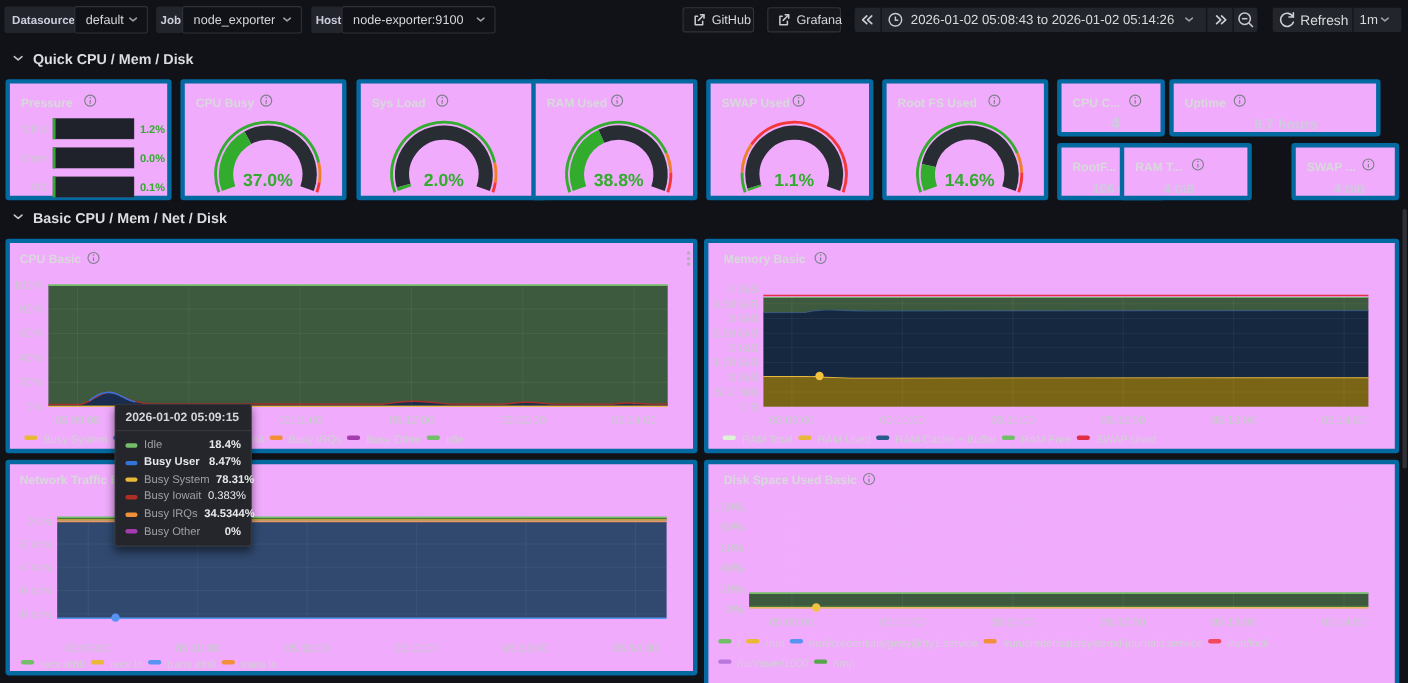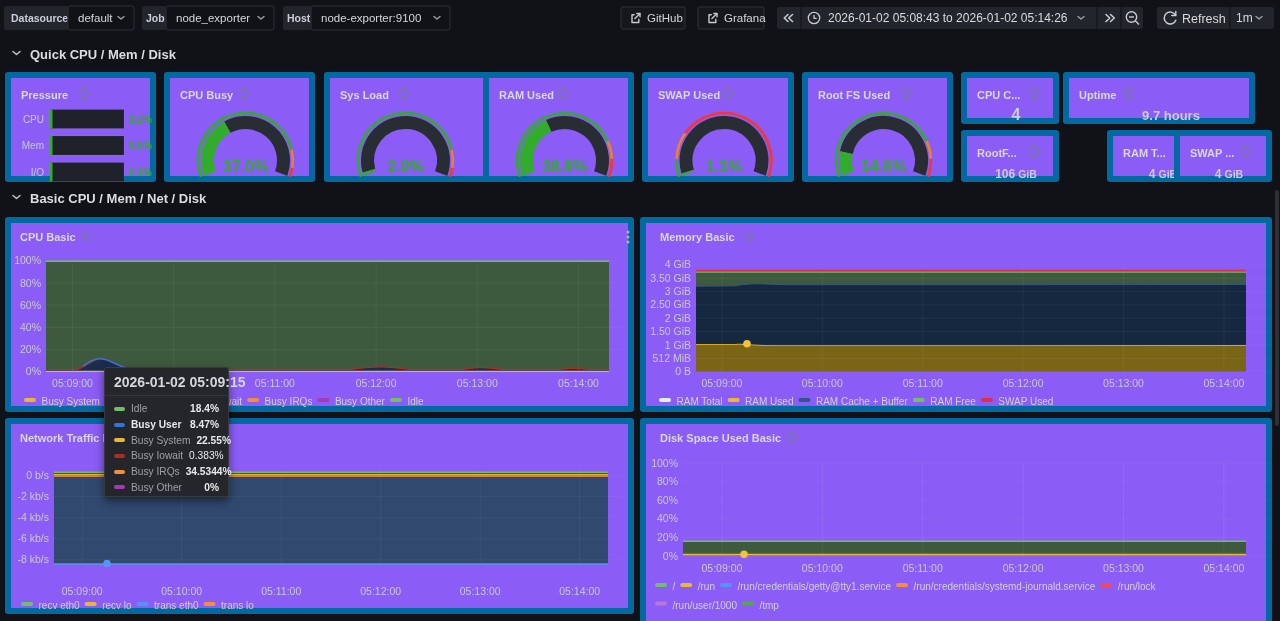--- a/index.html
+++ b/index.html
@@ -1,15 +1,15 @@
 <!DOCTYPE html>
 <html><head><meta charset="utf-8"><style>
 *{margin:0;padding:0;box-sizing:border-box}
 html,body{width:1280px;height:621px;overflow:hidden;background:#111217;font-family:"Liberation Sans",sans-serif}
-.panel{position:absolute;background:#8b5cf6;border:6px solid #0369a1;border-radius:3px}
+.panel{position:absolute;background:#f0abfc;border:4px solid #0369a1;border-radius:3px}
 svg{display:block}
 text{font-family:"Liberation Sans",sans-serif}
 </style></head><body>
 <svg width="1280" height="40" viewBox="0 0 1280 40" style="position:absolute;left:0;top:0">
     <rect x="4" y="6" width="64" height="24" rx="2" fill="#22252B"></rect>
     <text x="11" y="21.5" font-size="10.5" font-weight="600" fill="#CCCCDC">Datasource</text>
     <rect x="68" y="6" width="66" height="24" rx="2" fill="#111217" stroke="#2E3138"></rect>
     <text x="78" y="22" font-size="11.5" fill="#D5D6D9">default</text>
     <path d="M 118 16.5 l 3.0 2.5 l 3.0 -2.5" stroke="#9DA0A8" stroke-width="1.4" fill="none" stroke-linecap="round" stroke-linejoin="round"></path>
     <rect x="142" y="6" width="24" height="24" rx="2" fill="#22252B"></rect>
@@ -195,21 +195,21 @@
 <svg width="98" height="52" viewBox="0 0 98 52">
       <text x="10" y="21" font-size="11" font-weight="600" fill="#D8D9DA">RootF...</text>
       <g stroke="#7B7F86" fill="none" stroke-width="1">
         <circle cx="67" cy="15.5" r="5"></circle>
         <line x1="67" y1="15.0" x2="67" y2="18.3"></line>
         <circle cx="67" cy="12.9" r="0.7" fill="#7B7F86" stroke="none"></circle>
       </g>
       <text x="49" y="41.5" font-size="12" font-weight="700" fill="#CCCCDC" text-anchor="middle">106<tspan font-size="10.5"> GiB</tspan></text>
     </svg>
   </div>
-<div class="panel" style="left:1107px;top:130px;width:85px;height:52px">
+<div class="panel" style="left:1018px;top:130px;width:120px;height:52px">
 <svg width="99" height="52" viewBox="0 0 99 52">
       <text x="10" y="21" font-size="11" font-weight="600" fill="#D8D9DA">RAM T...</text>
       <g stroke="#7B7F86" fill="none" stroke-width="1">
         <circle cx="67" cy="15.5" r="5"></circle>
         <line x1="67" y1="15.0" x2="67" y2="18.3"></line>
         <circle cx="67" cy="12.9" r="0.7" fill="#7B7F86" stroke="none"></circle>
       </g>
       <text x="50" y="41.5" font-size="12" font-weight="700" fill="#CCCCDC" text-anchor="middle">4<tspan font-size="10.5"> GiB</tspan></text>
     </svg>
   </div>
@@ -478,36 +478,36 @@
       <text x="267.56" y="166" font-size="10" fill="#D0D1D3">/run/credentials/systemd-journald.service</text>
       <rect x="454.3" y="159" width="12" height="4" rx="2" fill="#F2495C"></rect>
       <text x="471.8" y="166" font-size="10" fill="#D0D1D3">/run/lock</text>
       <rect x="9" y="177.5" width="12" height="4" rx="2" fill="#B877D9"></rect>
       <text x="26.5" y="184.5" font-size="10" fill="#D0D1D3">/run/user/1000</text>
       <rect x="95.99" y="177.5" width="12" height="4" rx="2" fill="#56A64B"></rect>
       <text x="113.49" y="184.5" font-size="10" fill="#D0D1D3">/tmp</text>
     </svg>
   </div>
 <div style="position:absolute;left:104px;top:367px;width:125px;height:130px;background:#24262C;border:1px solid rgba(204,204,220,0.12);border-radius:3px;box-shadow:0 4px 8px rgba(0,0,0,0.5);z-index:50;font-family:'Liberation Sans',sans-serif">
-    <div style="padding:6px 9px 5px 9px;font-size:14px;font-weight:600;color:#D5D6D8;border-bottom:1px solid rgba(204,204,220,0.1);white-space:nowrap">2026-01-02 05:09:15</div>
+    <div style="padding:6px 9px 5px 9px;font-size:11px;font-weight:600;color:#D5D6D8;border-bottom:1px solid rgba(204,204,220,0.1);white-space:nowrap">2026-01-02 05:09:15</div>
     <div style="padding:5px 9px 0 9px">
       <div style="display:flex;align-items:center;height:15.7px;font-size:10.2px;white-space:nowrap">
 <span style="width:11px;height:4px;border-radius:2px;background:#73BF69;flex:none"></span>
 <span style="margin-left:6px;color:#9EA0A5;font-weight:400">Idle</span>
 <span style="margin-left:auto;padding-left:6px;color:#E8E9EB;font-weight:700">18.4%</span>
       </div>
       <div style="display:flex;align-items:center;height:15.7px;font-size:10.2px;white-space:nowrap">
 <span style="width:11px;height:4px;border-radius:2px;background:#3274D9;flex:none"></span>
 <span style="margin-left:6px;color:#E8E9EB;font-weight:700">Busy User</span>
 <span style="margin-left:auto;padding-left:6px;color:#E8E9EB;font-weight:700">8.47%</span>
       </div>
       <div style="display:flex;align-items:center;height:15.7px;font-size:10.2px;white-space:nowrap">
 <span style="width:11px;height:4px;border-radius:2px;background:#EAB839;flex:none"></span>
 <span style="margin-left:6px;color:#9EA0A5;font-weight:400">Busy System</span>
-<span style="margin-left:auto;padding-left:6px;color:#E8E9EB;font-weight:700">22.55%</span>
+<span style="margin-left:auto;padding-left:6px;color:#E8E9EB;font-weight:700">78.31%</span>
       </div>
       <div style="display:flex;align-items:center;height:15.7px;font-size:10.2px;white-space:nowrap">
 <span style="width:11px;height:4px;border-radius:2px;background:#AD2F24;flex:none"></span>
 <span style="margin-left:6px;color:#9EA0A5;font-weight:400">Busy Iowait</span>
 <span style="margin-left:auto;padding-left:6px;color:#E8E9EB;font-weight:400">0.383%</span>
       </div>
       <div style="display:flex;align-items:center;height:15.7px;font-size:10.2px;white-space:nowrap">
 <span style="width:11px;height:4px;border-radius:2px;background:#F2903A;flex:none"></span>
 <span style="margin-left:6px;color:#9EA0A5;font-weight:400">Busy IRQs</span>
 <span style="margin-left:auto;padding-left:6px;color:#E8E9EB;font-weight:700">34.5344%</span>

